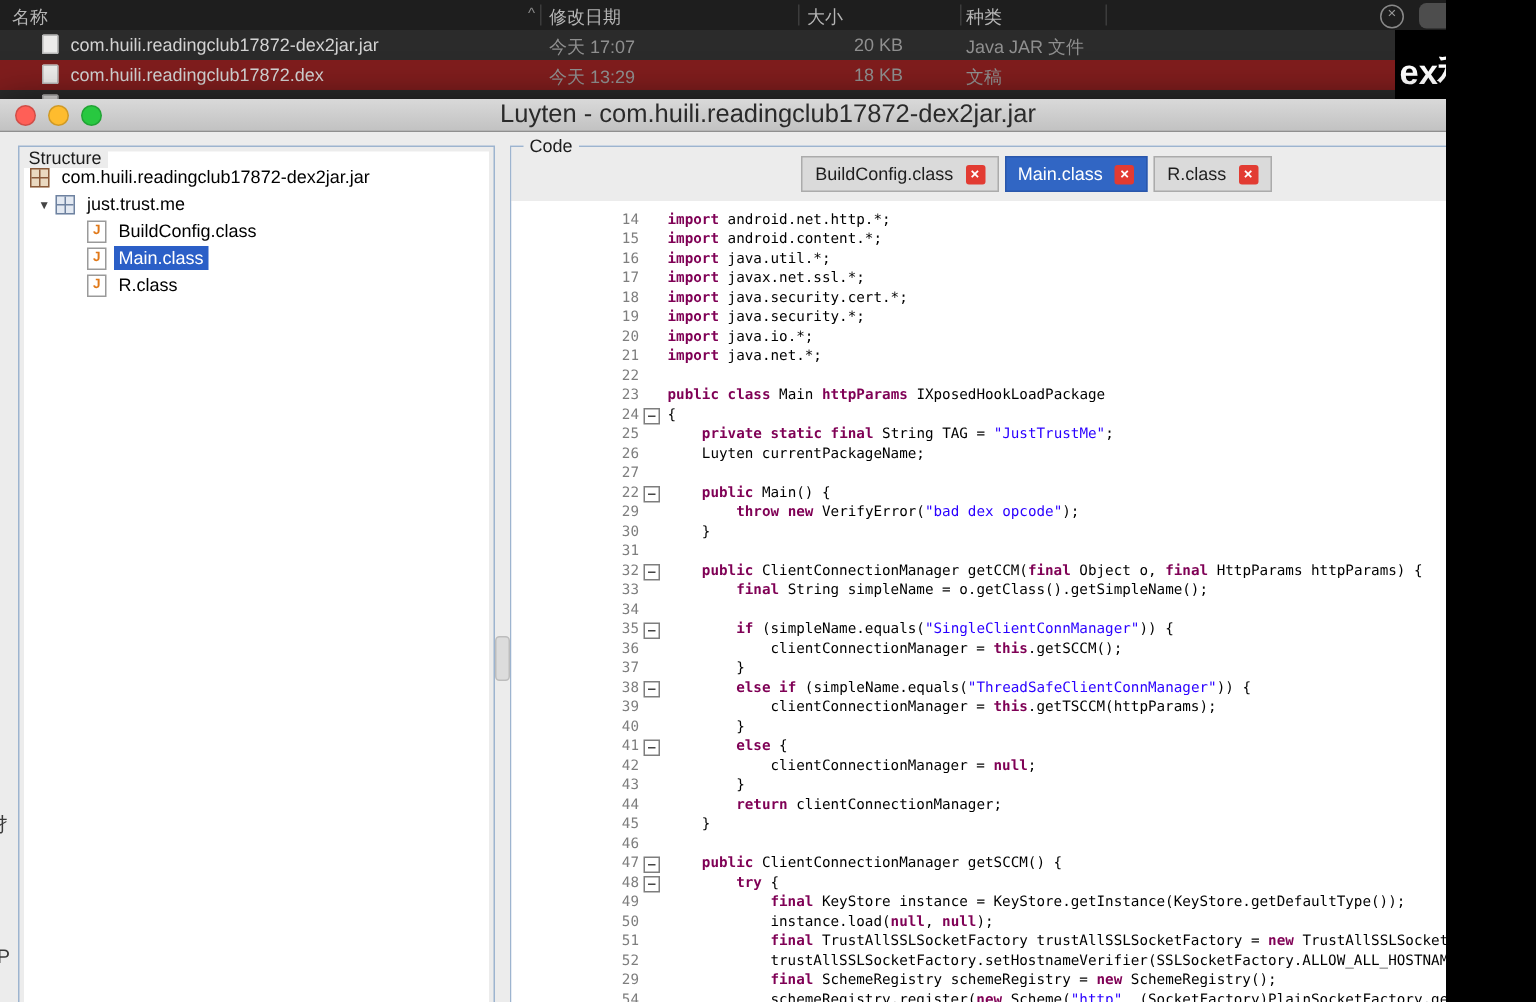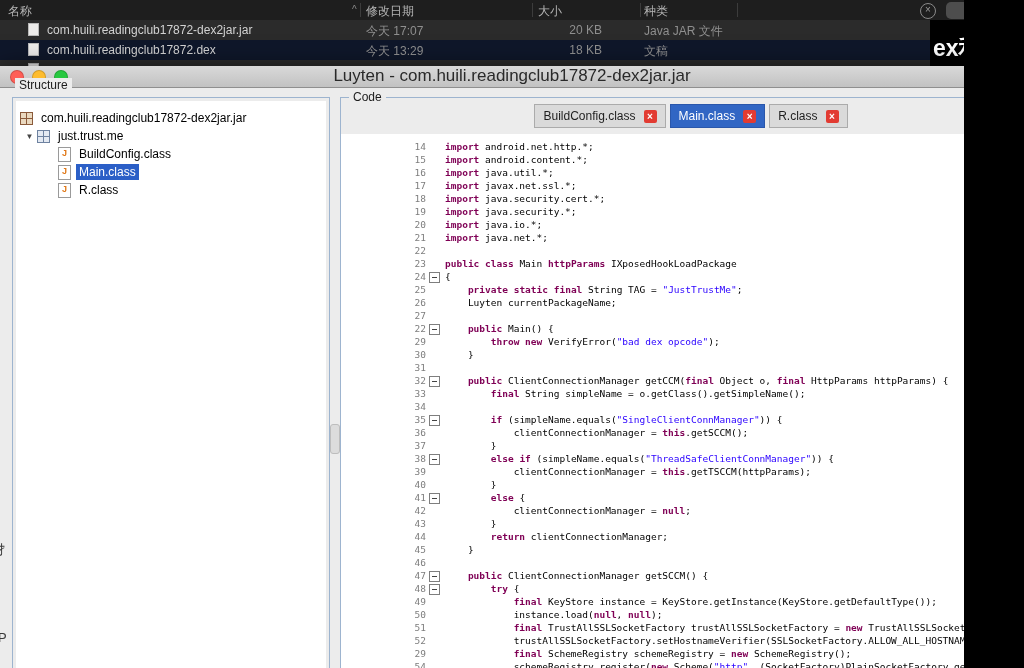--- a/index.html
+++ b/index.html
@@ -8,21 +8,21 @@
   
   .finder-header{position:absolute;top:0;left:0;width:1024px;height:20px;background:#1e1e1e;color:#b5b5b5;font-size:12px;}
   .fh-col{position:absolute;top:3px;white-space:nowrap;}
   .fh-div{position:absolute;top:3px;width:1px;height:14px;background:#3c3c3c;}
   .fh-sort{position:absolute;left:352px;top:4px;color:#8a8a8a;font-size:10px;}
   .finder-close{position:absolute;left:920px;top:3px;width:14px;height:14px;border:1px solid #8a8a8a;border-radius:50%;color:#9a9a9a;font-size:10px;line-height:12px;text-align:center;}
   .done-btn{position:absolute;left:946px;top:2px;width:66px;height:17px;background:#4d4d4d;border-radius:5px;color:#e6e6e6;font-size:12px;line-height:17px;text-align:right;}
   .finder-rows{position:absolute;top:20px;left:0;width:930px;}
   .frow{position:relative;height:20px;font-size:12px;color:#8f8f8f;}
   .frow-a{background:#2b2b2b;}
-  .frow-b{background:#0f172a;}
+  .frow-b{background:#7f1d1d;}
   .ficon{position:absolute;left:28px;top:3px;width:11px;height:13px;background:#ecebea;border-radius:1px;box-shadow:inset 0 0 0 1px #b9b9b9;}
   .fname{position:absolute;left:47px;top:3px;color:#d2d2d2;white-space:nowrap;}
   .fdate{position:absolute;left:366px;top:3px;white-space:nowrap;}
   .fsize{position:absolute;left:520px;top:3px;width:82px;text-align:right;}
   .fkind{position:absolute;left:644px;top:3px;white-space:nowrap;}
   .overlay-text{position:absolute;left:933px;top:33px;color:#fff;font-size:23px;font-weight:bold;white-space:nowrap;}
 
   
   .win{position:absolute;left:0;top:66px;width:1024px;height:602px;background:#ececec;box-shadow:0 4px 24px rgba(0,0,0,.7);}
   .titlebar{position:relative;height:21px;background:linear-gradient(#d9d9d9,#c2c2c2);border-bottom:1px solid #8f8f8f;}
@@ -109,21 +109,21 @@
   <div class="win">
     <div class="titlebar">
       <div class="lights">
         <span class="light red"></span>
         <span class="light yellow"></span>
         <span class="light green"></span>
       </div>
       <div class="title">Luyten - com.huili.readingclub17872-dex2jar.jar</div>
     </div>
 
-    <span class="panel-label" style="left:15px;top:12px">Structure</span>
+    <span class="panel-label" style="left:15px;top:32px">Structure</span>
     <div class="s-panel">
       <div class="s-inner">
           <div class="titem" style="padding-left: 4px;">
             <span class="icon-grid jar"></span>
             <span class="tlabel">com.huili.readingclub17872-dex2jar.jar</span>
           </div>
           <div class="titem" style="padding-left: 6px;">
             <span class="tarrow">▼</span>
             <span class="icon-grid pkg"></span>
             <span class="tlabel">just.trust.me</span>

